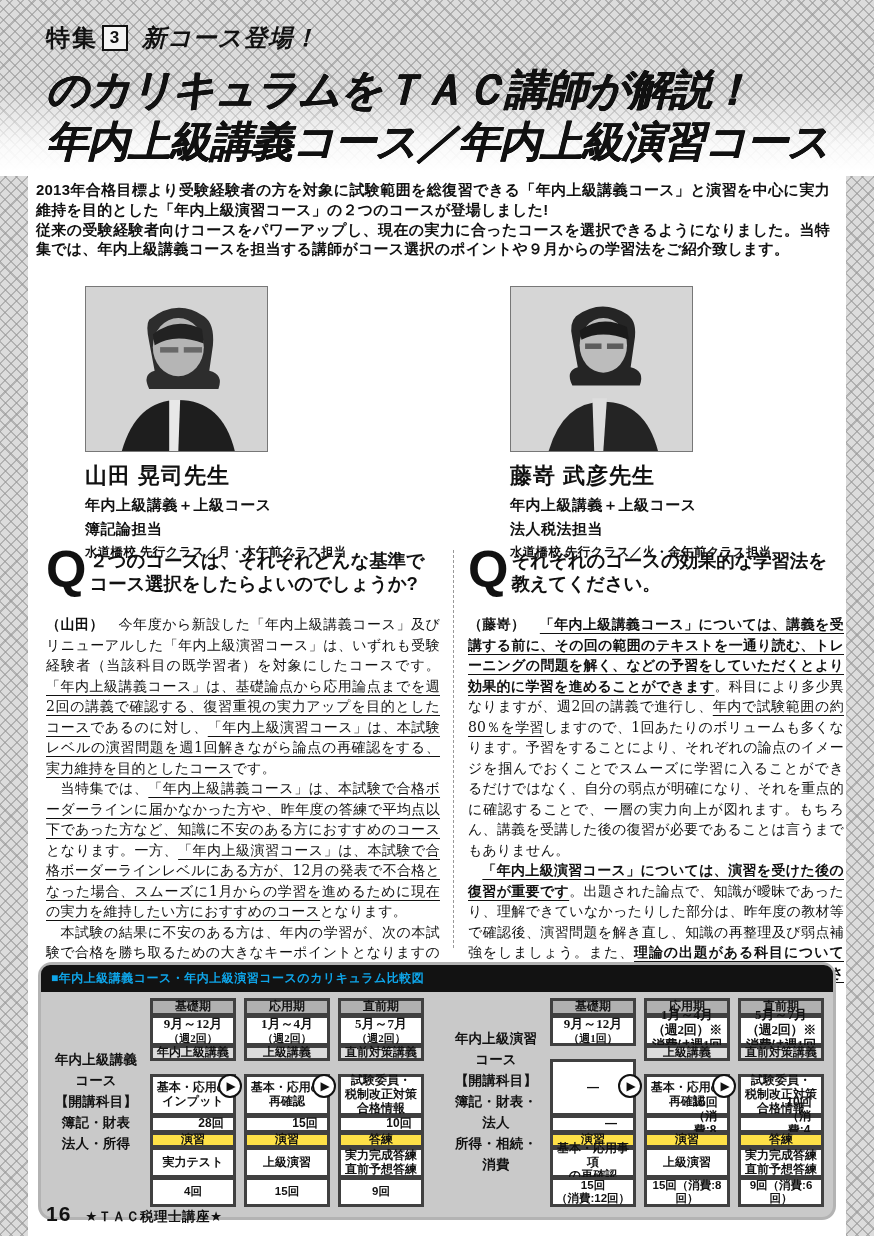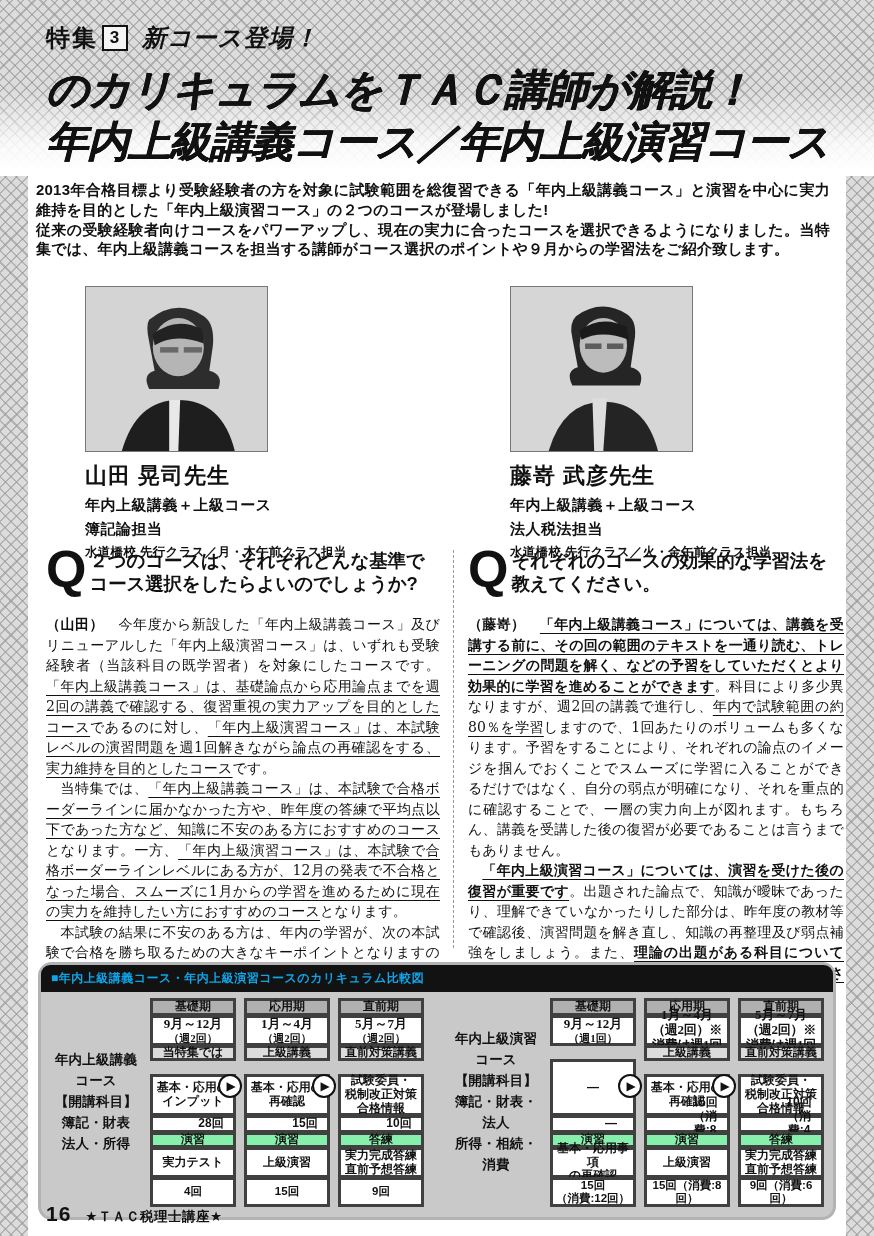--- a/index.html
+++ b/index.html
@@ -79,21 +79,21 @@
   .tcell:first-child{margin-top:0;}
   .t-period{height:18px;background:#b0b0b0;}
   .t-date{height:31px;font-family:Liberation Serif, serif;}
   .date-main{font-size:13px;}
   .date-freq{font-size:11px;text-align:center;}
   .date-freq.small{font-size:13px;letter-spacing:-0.3px;}
   .t-band1{height:16px;background:#dcdcdc;font-size:12px;}
   .t-content1{height:42px;margin-top:13px;}
   .t-content1.tall{height:57px;}
   .t-count1{height:18px;padding-left:36px;}
-  .t-band2{height:16px;background:#86efac;}
+  .t-band2{height:16px;background:#fde047;}
   .t-content2{height:31px;}
   .t-count2{height:30px;font-size:11.5px;}
   .arrow-circle{position:absolute;width:24px;height:24px;border:2px solid #111;border-radius:50%;
     background:#fff;display:flex;align-items:center;justify-content:center;
     font-size:12px;top:76px;z-index:2;box-sizing:border-box;padding-left:2px;}
   .arrow-1{left:168px;}
   .arrow-2{left:262px;}
 
   
   .footer{position:absolute;left:46px;top:1202px;display:flex;align-items:baseline;z-index:1;}
@@ -202,21 +202,21 @@
 【開講科目】
 簿記・財表
 法人・所得</div>
       <div class="tcols">
         <div class="tcol">
           <div class="tcell t-period">基礎期</div>
           <div class="tcell t-date">
             <span class="date-main">9月～12月</span>
             <span class="date-freq">（週2回）</span>
           </div>
-          <div class="tcell t-band1">当特集では</div>
+          <div class="tcell t-band1">年内上級講義</div>
           <div class="tcell t-content1">基本・応用の
 インプット</div>
           <div class="tcell t-count1">28回</div>
           <div class="tcell t-band2">演習</div>
           <div class="tcell t-content2">実力テスト</div>
           <div class="tcell t-count2">4回</div>
         </div>
         <div class="tcol">
           <div class="tcell t-period">応用期</div>
           <div class="tcell t-date">

